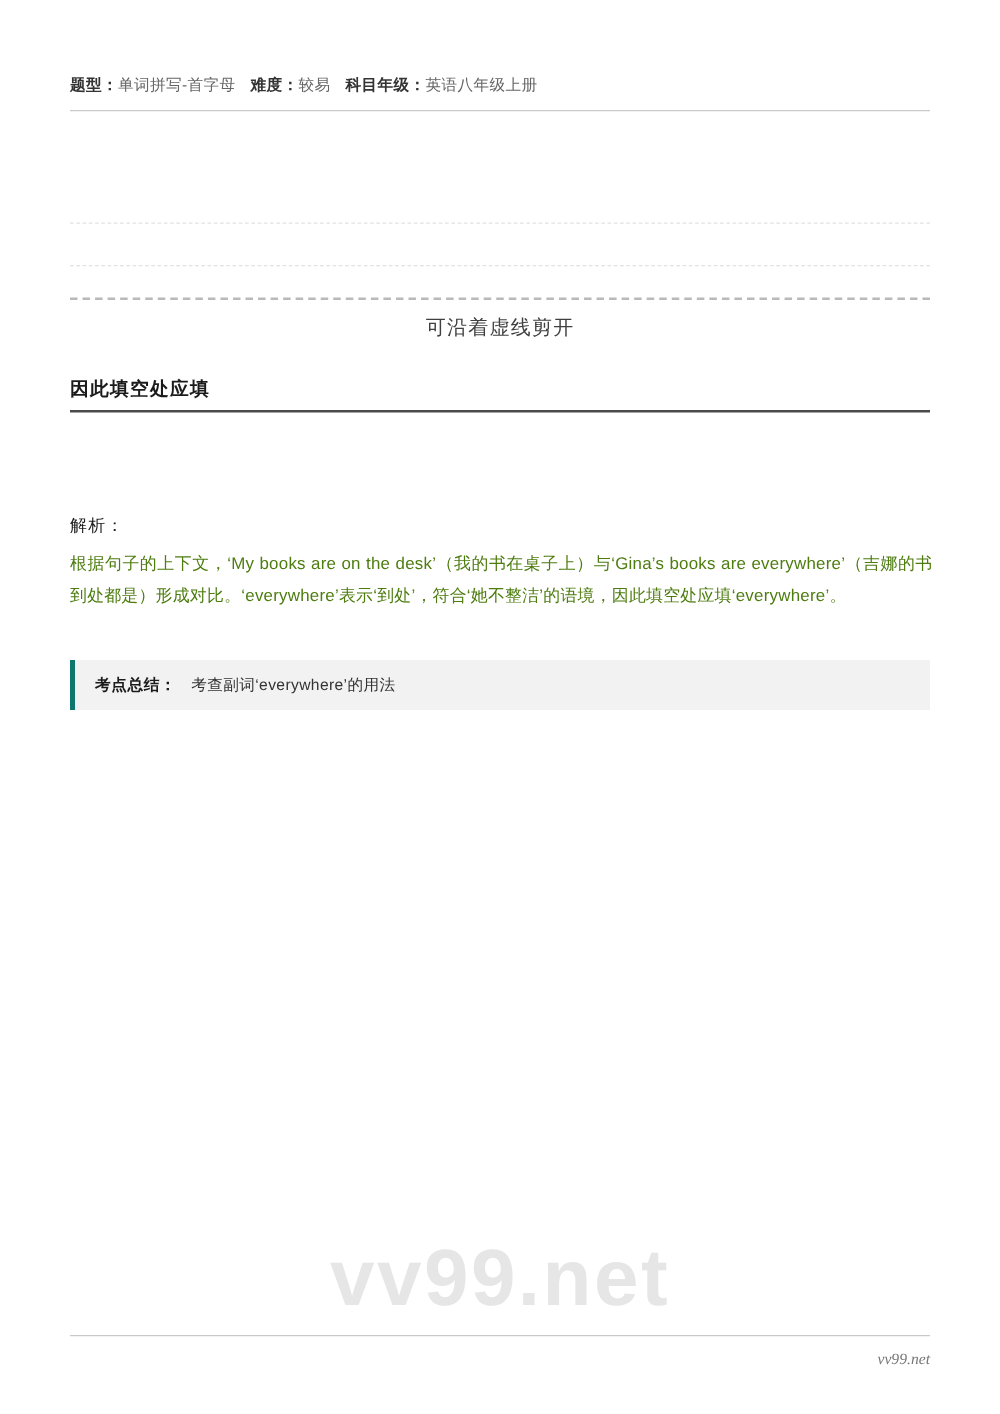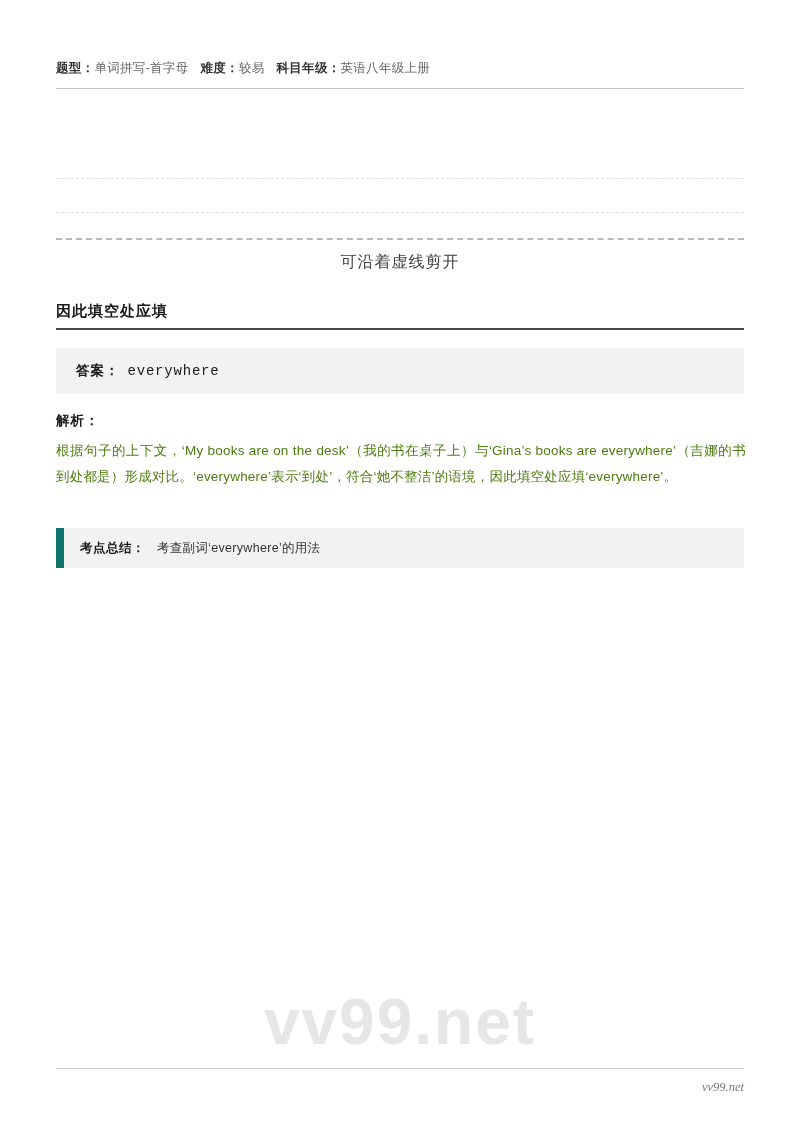--- a/index.html
+++ b/index.html
@@ -154,21 +154,21 @@
     letter-spacing: 0.8px;
     margin-left: 8px;
   }
 
   
   .analysis-label {
     position: absolute;
     left: 56px;
     top: 412px;
     font-family: "Liberation Sans", sans-serif;
-    font-weight: bold;
+    font-weight: normal;
     font-size: 13.5px;
     color: #1b1b1b;
     letter-spacing: 1px;
   }
   .analysis-body {
     position: absolute;
     left: 56px;
     top: 438px;
     width: 690px;
     font-family: "Liberation Sans", sans-serif;
@@ -180,21 +180,21 @@
   }
 
   
   .summary-box {
     position: absolute;
     left: 56px;
     top: 528px;
     width: 688px;
     height: 40px;
     background: #f2f2f2;
-    border-left: 8px solid #0f766e;
+    border-left: 4px solid #0f766e;
     box-sizing: border-box;
     display: flex;
     align-items: center;
     padding-left: 16px;
   }
   .summary-label {
     font-family: "Liberation Sans", sans-serif;
     font-weight: bold;
     font-size: 12.5px;
     color: #1b1b1b;
@@ -257,24 +257,20 @@
 
   <div class="answer-line line-1"></div>
   <div class="answer-line line-2"></div>
 
   <div class="cut-line"></div>
   <div class="cut-label">可沿着虚线剪开</div>
 
   <div class="section-title">因此填空处应填</div>
   <div class="rule-section"></div>
 
-  <div class="answer-box">
-    <span class="answer-label">答案：</span>
-    <span class="answer-value">everywhere</span>
-  </div>
 
   <div class="analysis-label">解析：</div>
   <div class="analysis-body">根据句子的上下文，‘My books are on the desk’（我的书在桌子上）与‘Gina’s books are everywhere’（吉娜的书到处都是）形成对比。‘everywhere’表示‘到处’，符合‘她不整洁’的语境，因此填空处应填‘everywhere’。</div>
 
   <div class="summary-box">
     <span class="summary-label">考点总结：</span>
     <span class="summary-text">考查副词‘everywhere’的用法</span>
   </div>
 
   <div class="watermark">vv99.net</div>

